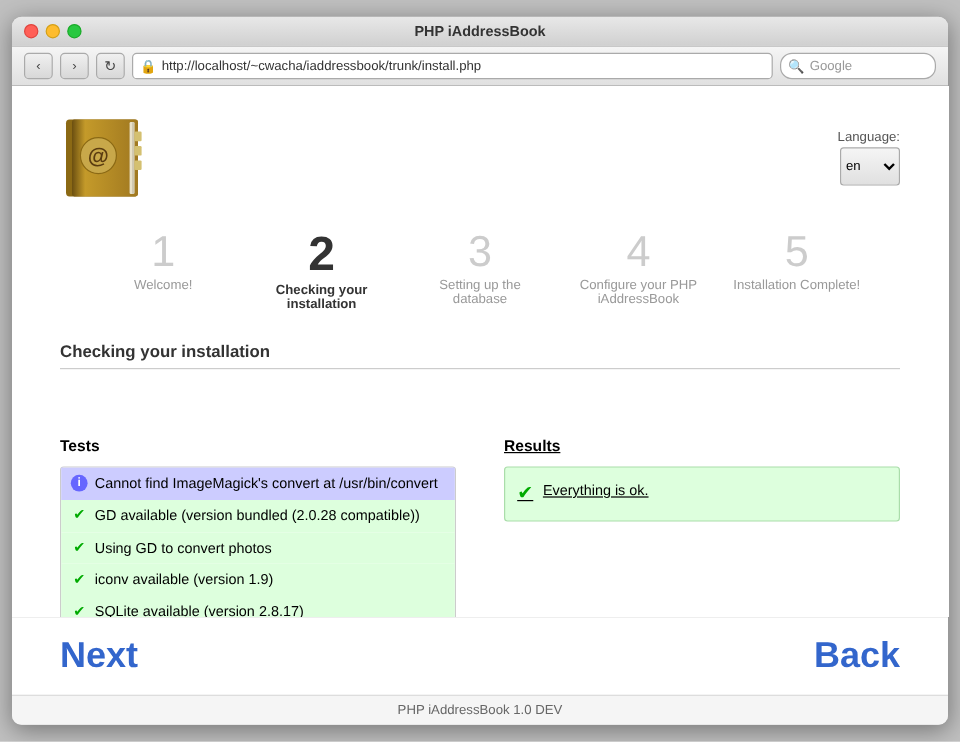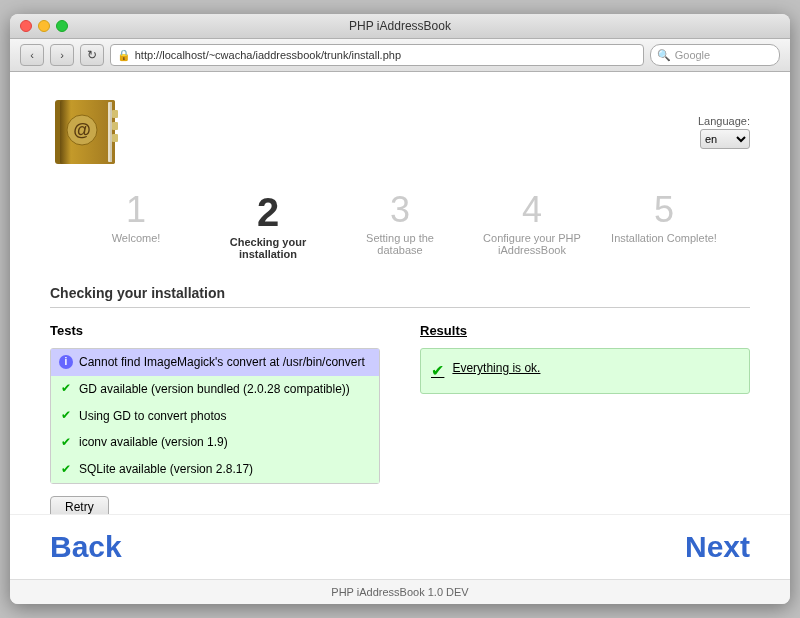--- a/index.html
+++ b/index.html
@@ -33,21 +33,21 @@
       border-bottom: 1px solid #b0b0b0;
       border-radius: 8px 8px 0 0;
       position: relative;
     }
     .title-bar-title {
       position: absolute;
       left: 50%;
       transform: translateX(-50%);
       font-size: 12px;
       color: #333;
-      font-weight: 400;
+      font-weight: 700;
       text-align: right;
     }
     .traffic-lights {
       display: flex;
       gap: 6px;
     }
     .traffic-light {
       width: 12px;
       height: 12px;
       border-radius: 50%;
@@ -164,21 +164,21 @@
       align-items: flex-end;
       gap: 2px;
       margin-left: 21px;
     }
     .language-label {
       font-size: 11px;
       color: #555;
     }
     .language-select {
       width: 50px;
-      height: 20px;
+      height: 32px;
       font-size: 11px;
       border: 1px solid #aaa;
       border-radius: 3px;
       background: linear-gradient(to bottom, #f5f5f5, #e0e0e0);
     }
 
     .steps-bar {
       display: flex;
       justify-content: space-around;
       align-items: flex-start;
@@ -232,20 +232,21 @@
     }
     .col-right {
       flex: 1;
       text-decoration: underline;
     }
 
     .col-header {
       font-weight: 700;
       font-size: 13px;
       margin-bottom: 10px;
+      margin-top: 41px;
     }
 
     .test-list {
       border: 1px solid #ccc;
       border-radius: 3px;
     }
 
     .test-item {
       display: flex;
       align-items: flex-start;
@@ -463,21 +464,21 @@
             <span>Everything is ok.</span><br>
           </div>
         </div>
       </div>
 
     </div>
 
   </div>
 
   <div class="bottom-nav">
+    <a class="nav-link">Next</a>
     <a class="nav-link">Back</a>
-    <a class="nav-link">Next</a>
   </div>
 
   <div class="footer">
     <span>PHP iAddressBook 1.0 DEV</span>
   </div>
 
 </div>
 
 </body></html>

